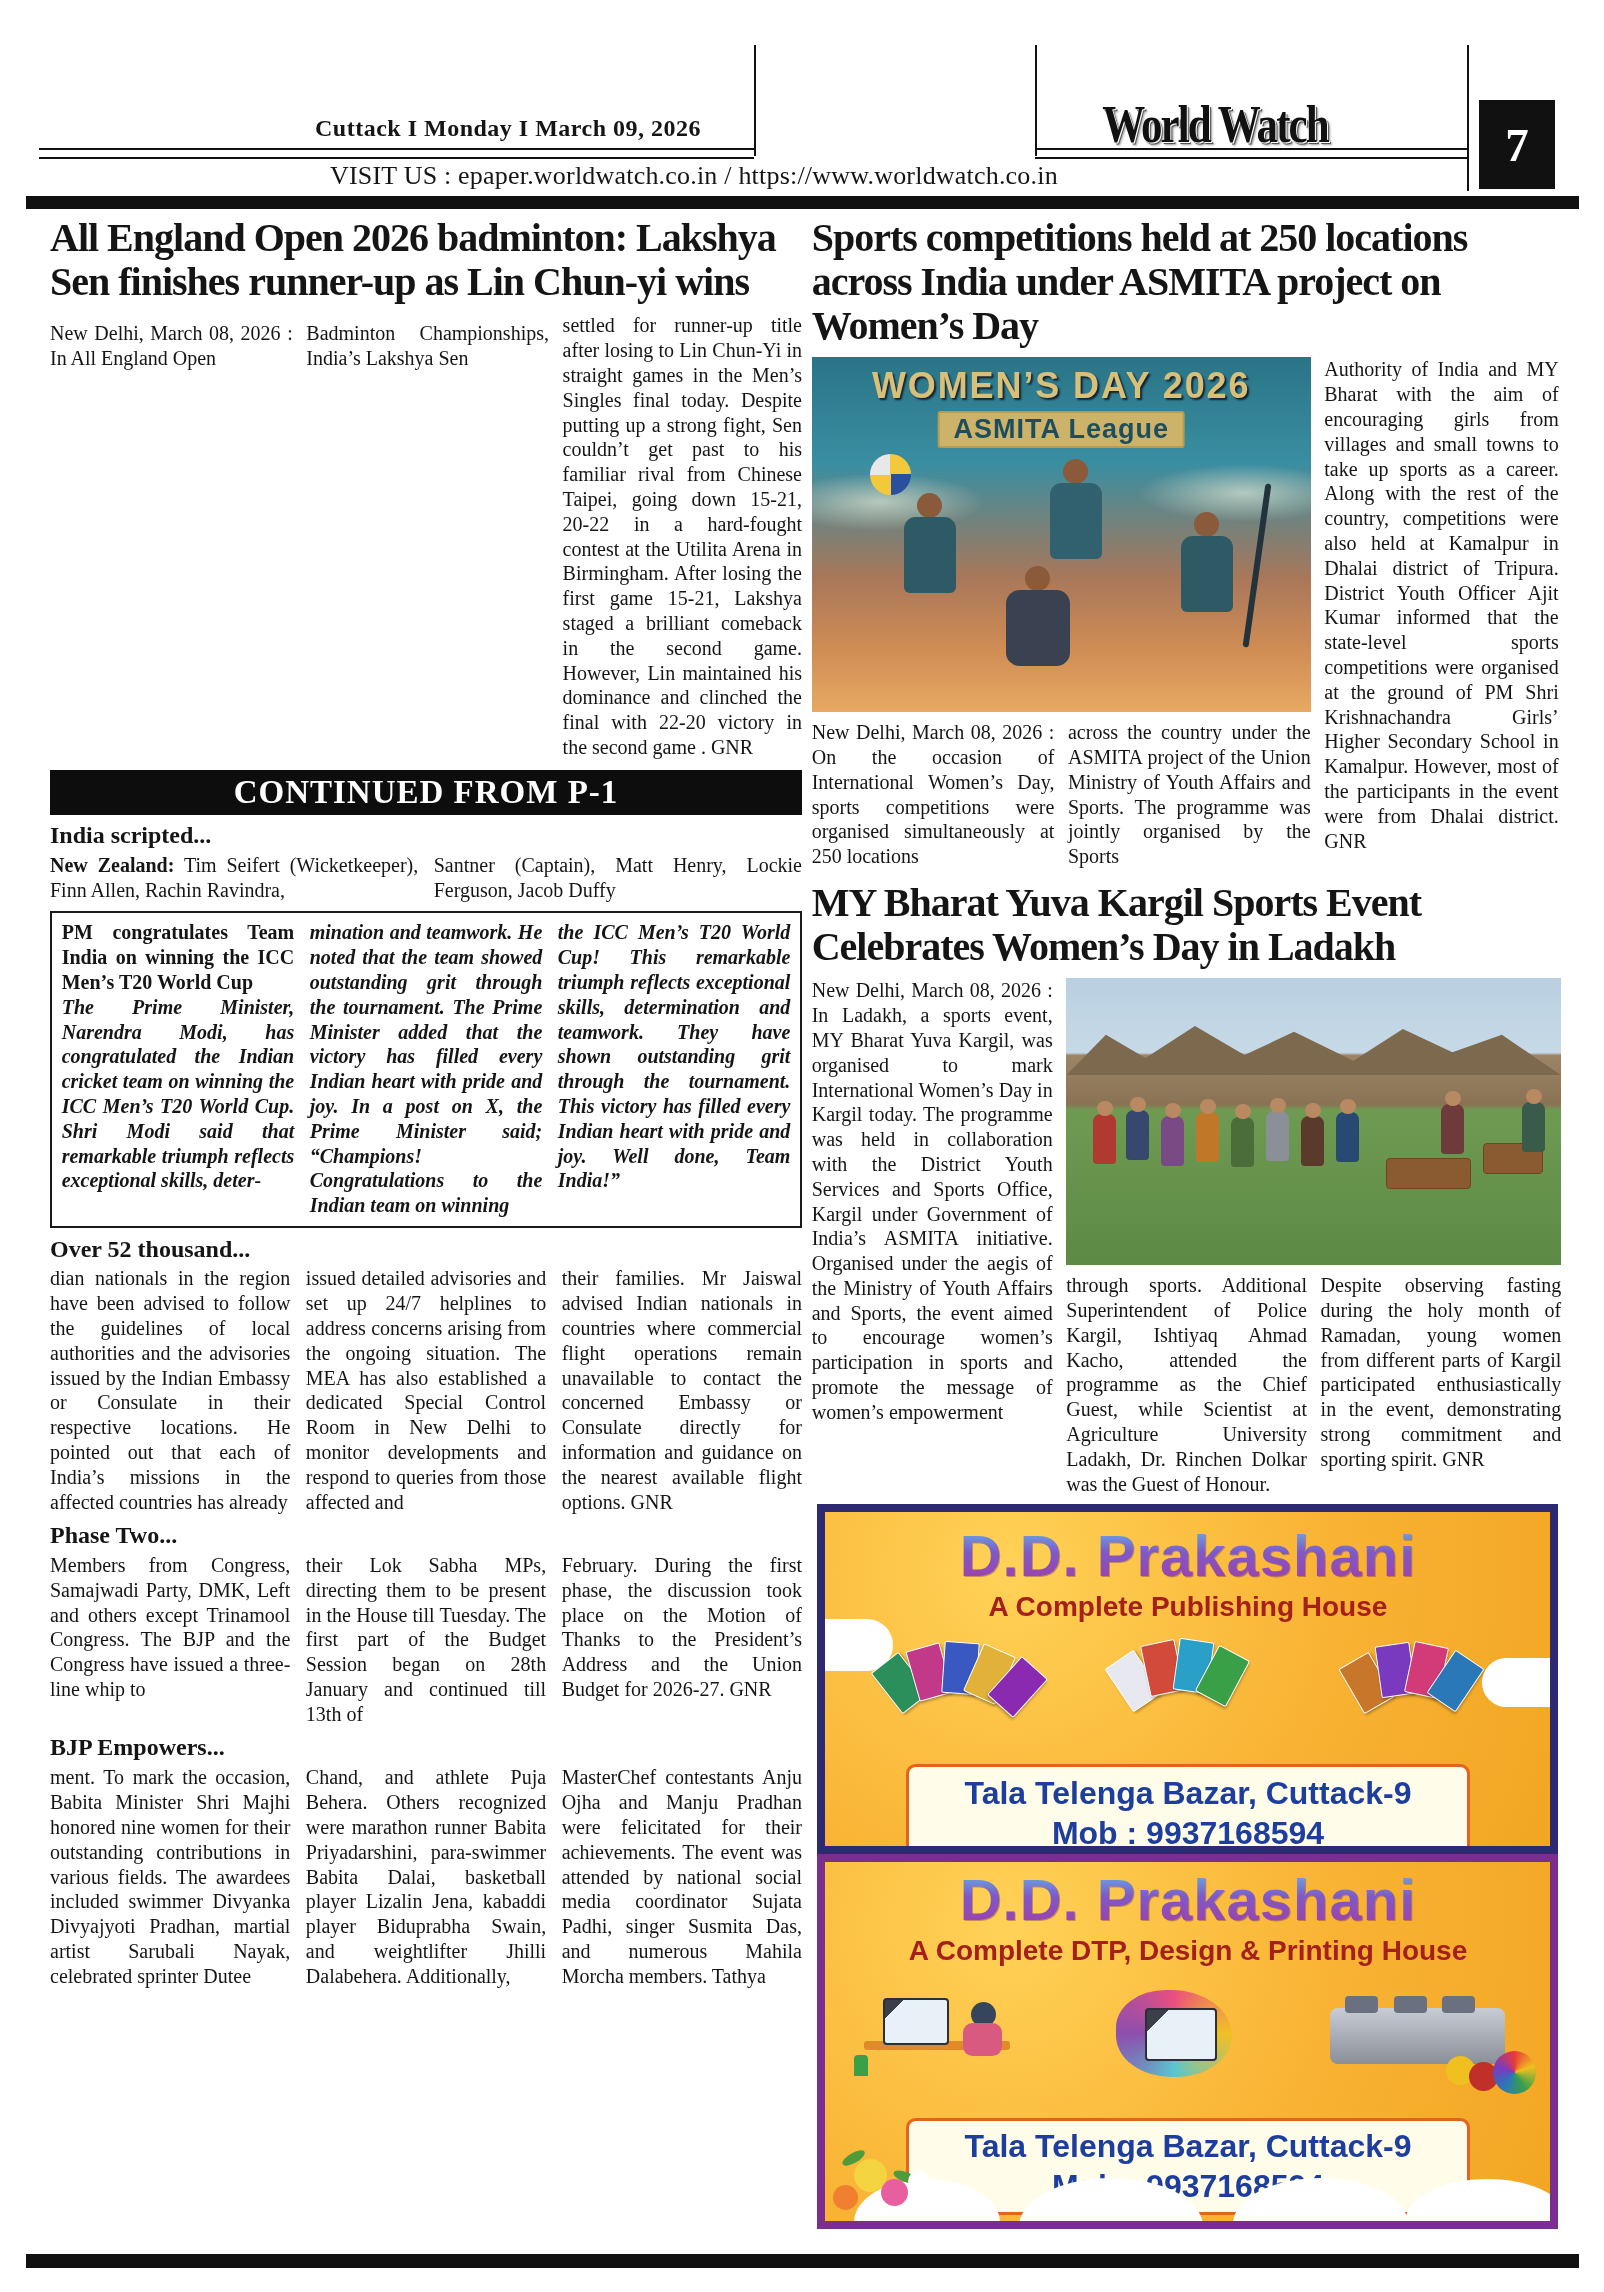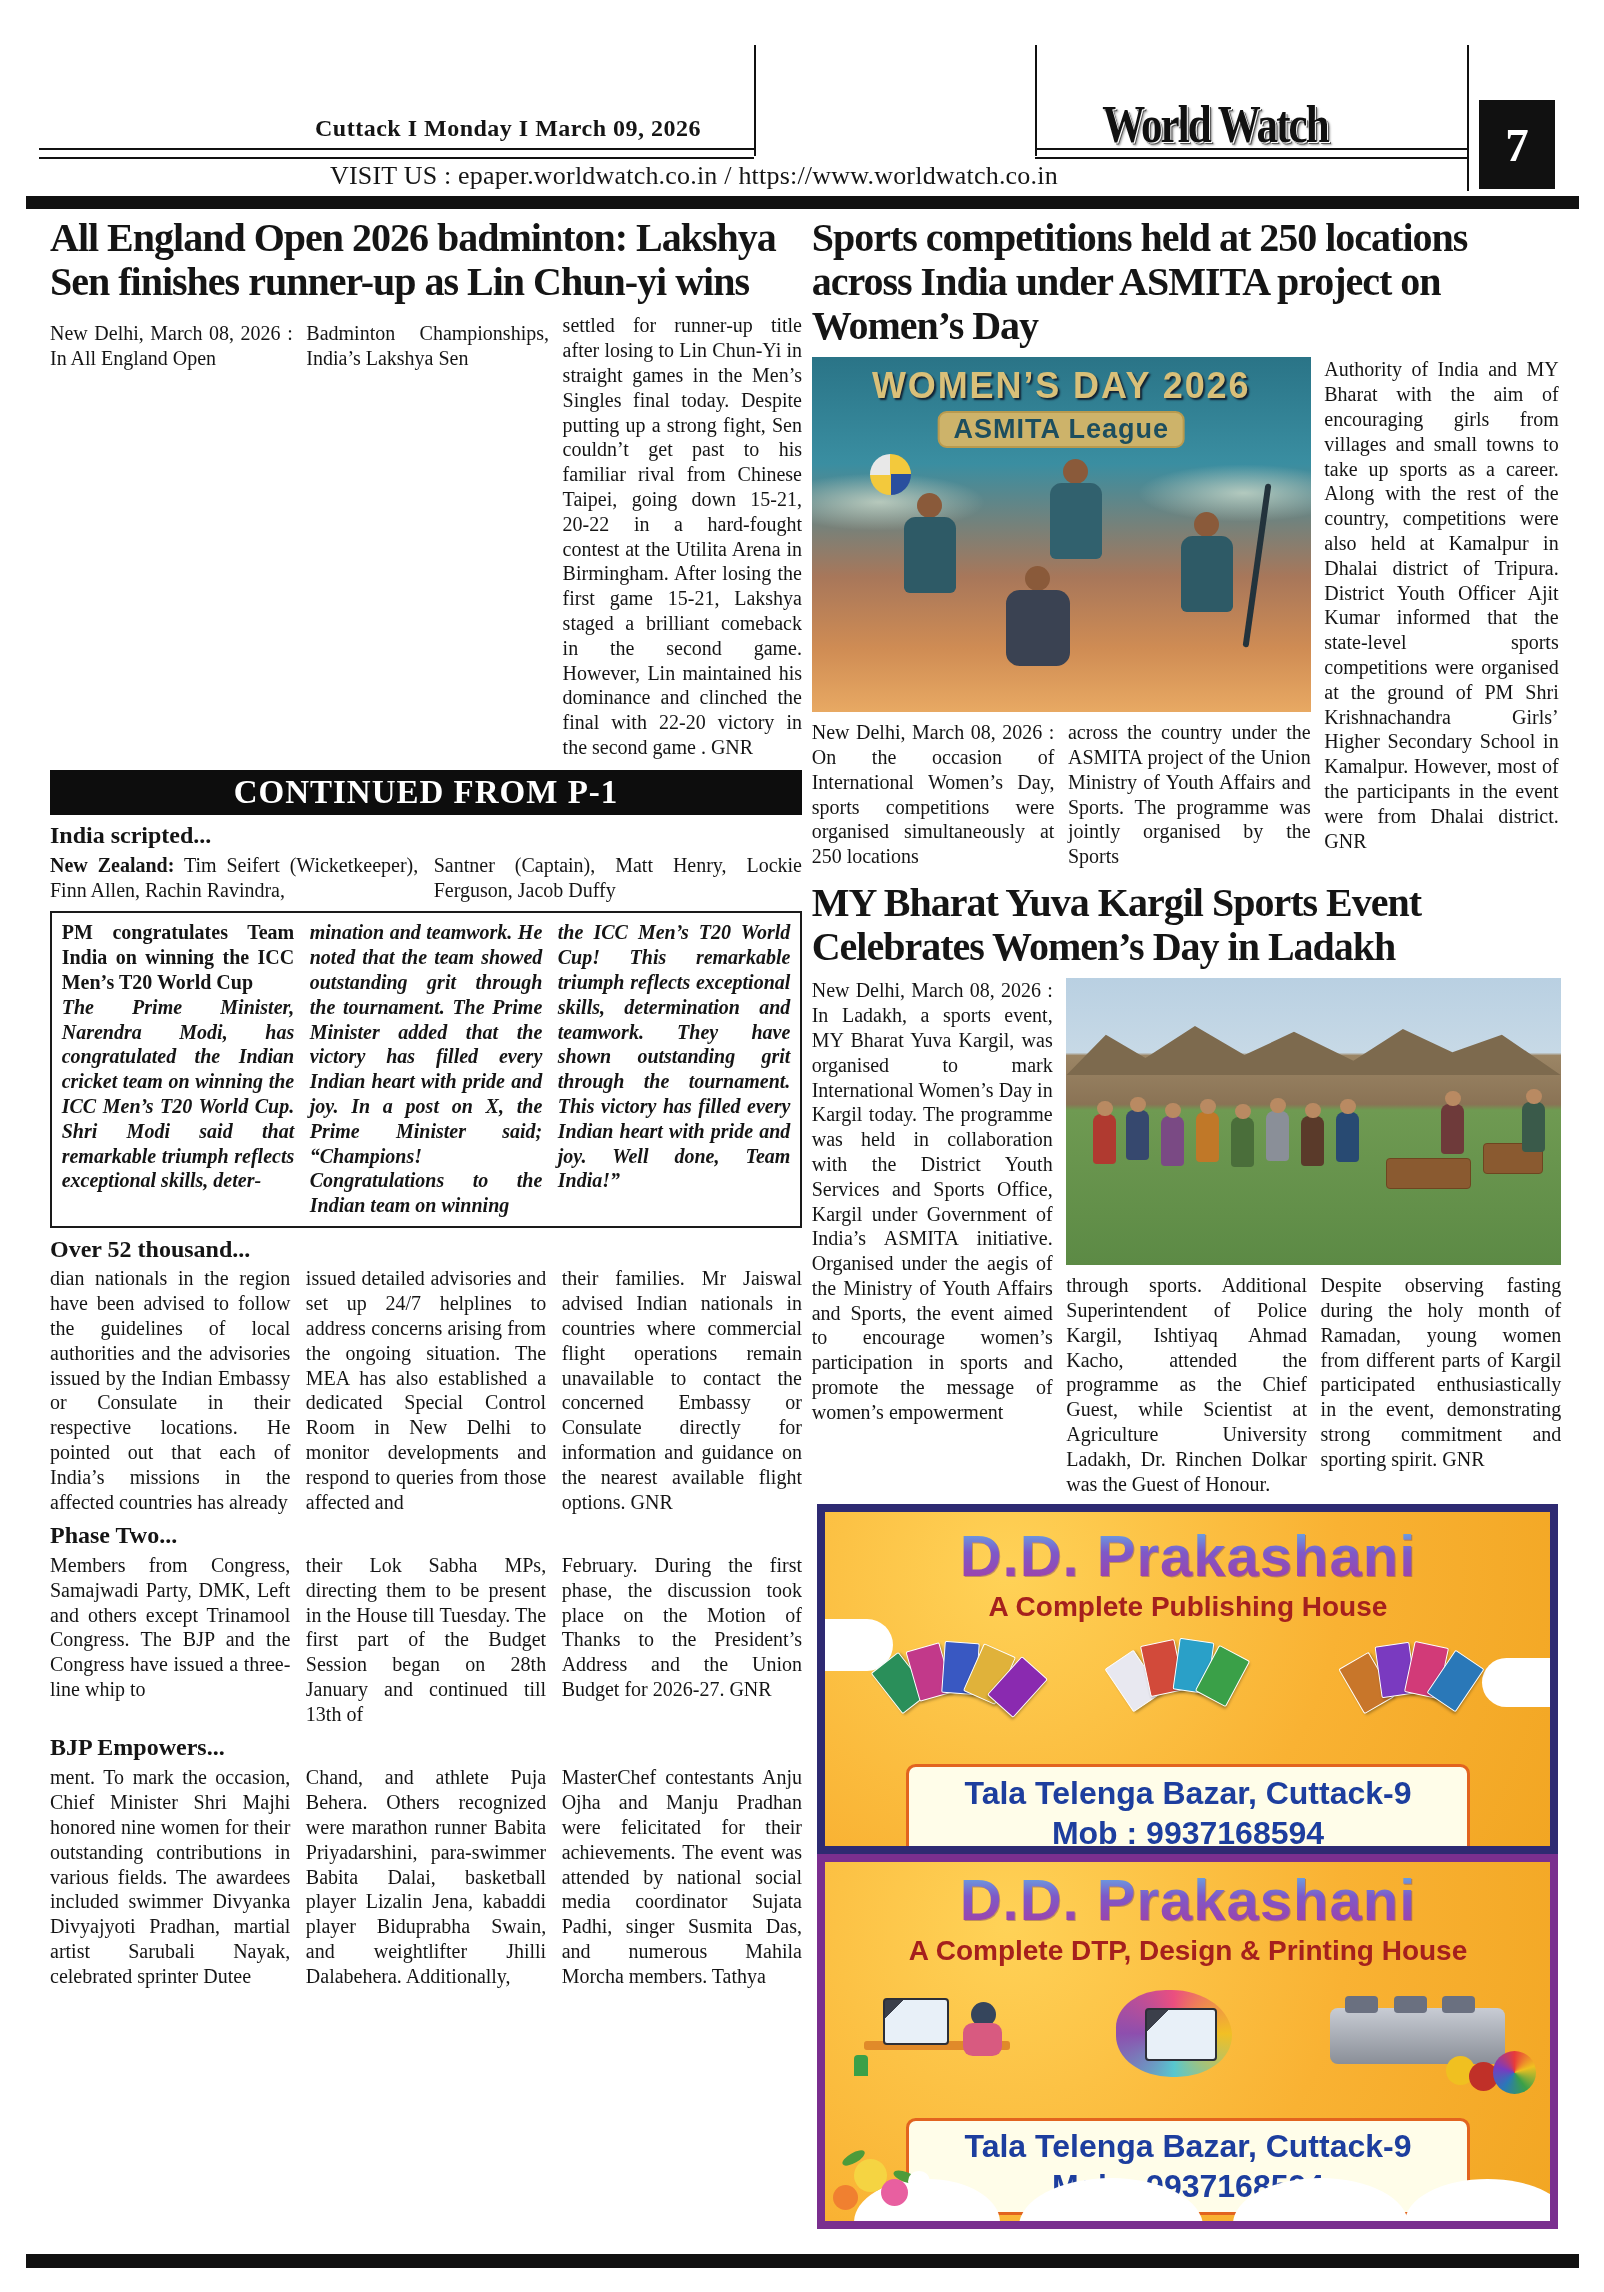--- a/index.html
+++ b/index.html
@@ -44,21 +44,21 @@
   .bad-head{position:absolute;left:146px;top:93px;width:60px;height:72px;background:#bd8a60;border-radius:50% 50% 45% 45%;}
   .bad-hair{position:absolute;left:140px;top:82px;width:72px;height:39px;background:#17120e;border-radius:50% 50% 20% 20%;}
   .bad-arm{position:absolute;left:221px;top:243px;width:107px;height:29px;background:#bd8a60;border-radius:15.5px;transform:rotate(24deg);}
   .bad-racket-h{position:absolute;left:291px;top:291px;width:7.8px;height:92px;background:#ddd;transform:rotate(-48deg);}
   .bad-racket-o{position:absolute;left:291px;top:349px;width:76px;height:93px;border:4.9px solid #eee;border-radius:50%;transform:rotate(-48deg);background:repeating-linear-gradient(0deg,transparent 0 5.8px,rgba(255,255,255,.25) 5.8px 6.8px);}
   .photo-asmita{width:499px;height:355px;background:linear-gradient(180deg,#2a7487 0%,#3a8ea1 30%,#a8775a 62%,#cf8c54 82%,#e8a963 100%);}
   .asm-title{position:absolute;left:0;top:7.8px;width:100%;text-align:center;font-family:"Liberation Sans",sans-serif;
              font-size:36px;font-weight:bold;color:#d9c079;letter-spacing:1.9px;text-shadow:1.9px 1.9px 1.9px #123;}
   .asm-badge{position:absolute;left:50%;top:54px;transform:translateX(-50%);font-family:"Liberation Sans",sans-serif;
              font-size:27px;font-weight:bold;color:#1d4e5e;background:#cdb36a;border:2.9px solid #b99a4e;
-             border-radius:9px;padding:1px 13.6px;letter-spacing:1px;}
+             border-radius:3px;padding:1px 13.6px;letter-spacing:1px;}
   .asm-light{position:absolute;width:213px;height:58px;background:radial-gradient(ellipse,rgba(255,255,230,.55),transparent 70%);}
   .asm-ball{position:absolute;left:58px;top:97px;width:41px;height:41px;border-radius:50%;
             background:conic-gradient(#f3c93c 0 25%,#2a4f9e 25% 50%,#f3c93c 50% 75%,#e8e8e8 75% 100%);}
   .fig{position:absolute;}
   .fig .f-head{width:25px;height:25px;border-radius:50%;background:#8a5a3a;margin:0 auto;}
   .fig .f-body{width:52px;height:76px;border-radius:11.6px 11.6px 5.8px 5.8px;margin-top:-1.9px;}
   .photo-kargil{width:495px;height:287px;background:linear-gradient(180deg,#b9d0e2 0%,#c7d9e6 26%,#9b8565 27%,#8a7355 44%,#6f9a52 46%,#5c8a45 100%);}
   .mtn{position:absolute;left:0;top:39px;width:100%;height:58px;background:#7d6a4e;
        clip-path:polygon(0 100%,8% 30%,16% 70%,26% 15%,36% 65%,46% 25%,58% 75%,68% 20%,78% 60%,88% 30%,100% 100%);}
   .kg-table{position:absolute;width:83px;height:29px;background:#8a5a30;border:1.9px solid #6e4520;border-radius:3.9px;}
@@ -153,21 +153,21 @@
 
       <div class="sec-head">Phase Two...</div>
       <div class="cols3">
         <p class="body-txt">Members from Congress, Samajwadi Party, DMK, Left and others except Trinamool Congress. The BJP and the Congress have issued a three-line whip to</p>
         <p class="body-txt">their Lok Sabha MPs, directing them to be present in the House till Tuesday. The first part of the Budget Session began on 28th January and continued till 13th of</p>
         <p class="body-txt">February. During the first phase, the discussion took place on the Motion of Thanks to the President’s Address and the Union Budget for 2026-27. GNR</p>
       </div>
 
       <div class="sec-head">BJP Empowers...</div>
       <div class="cols3">
-        <p class="body-txt">ment. To mark the occasion, Chief Minister Shri Majhi honored nine women for their outstanding contributions in various fields. The awardees included swimmer Divyanka Divyajyoti Pradhan, martial artist Sarubali Nayak, celebrated sprinter Dutee</p>
+        <p class="body-txt">ment. To mark the occasion, Babita Minister Shri Majhi honored nine women for their outstanding contributions in various fields. The awardees included swimmer Divyanka Divyajyoti Pradhan, martial artist Sarubali Nayak, celebrated sprinter Dutee</p>
         <p class="body-txt">Chand, and athlete Puja Behera. Others recognized were marathon runner Babita Priyadarshini, para-swimmer Babita Dalai, basketball player Lizalin Jena, kabaddi player Biduprabha Swain, and weightlifter Jhilli Dalabehera. Additionally,</p>
         <p class="body-txt">MasterChef contestants Anju Ojha and Manju Pradhan were felicitated for their achievements. The event was attended by national social media coordinator Sujata Padhi, singer Susmita Das, and numerous Mahila Morcha members. Tathya</p>
       </div>
     </div>
 
     <div class="half-r">
       <h1 class="headline">Sports competitions held at 250 locations across India under ASMITA project on Women’s Day</h1>
 
       <div class="row">
         <div style="width:499px;flex:0 0 499px;">

